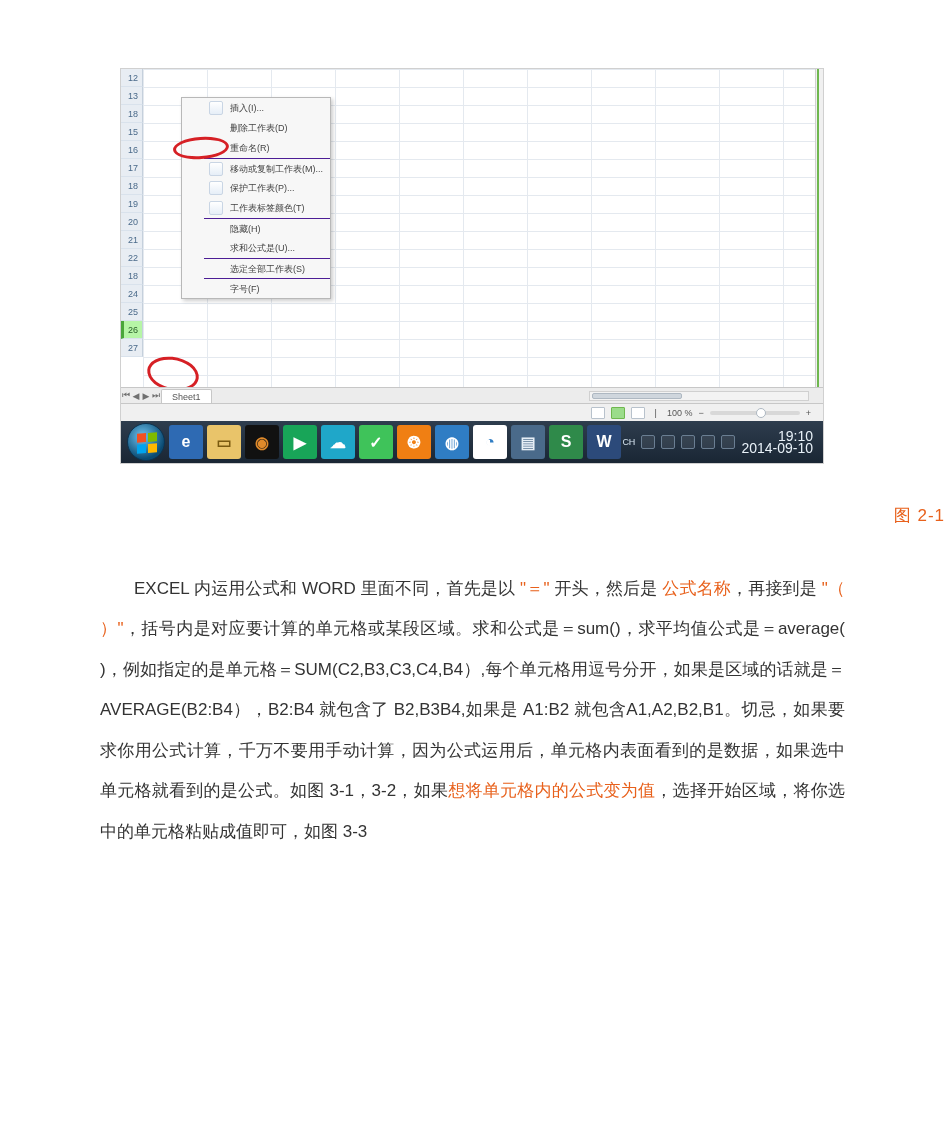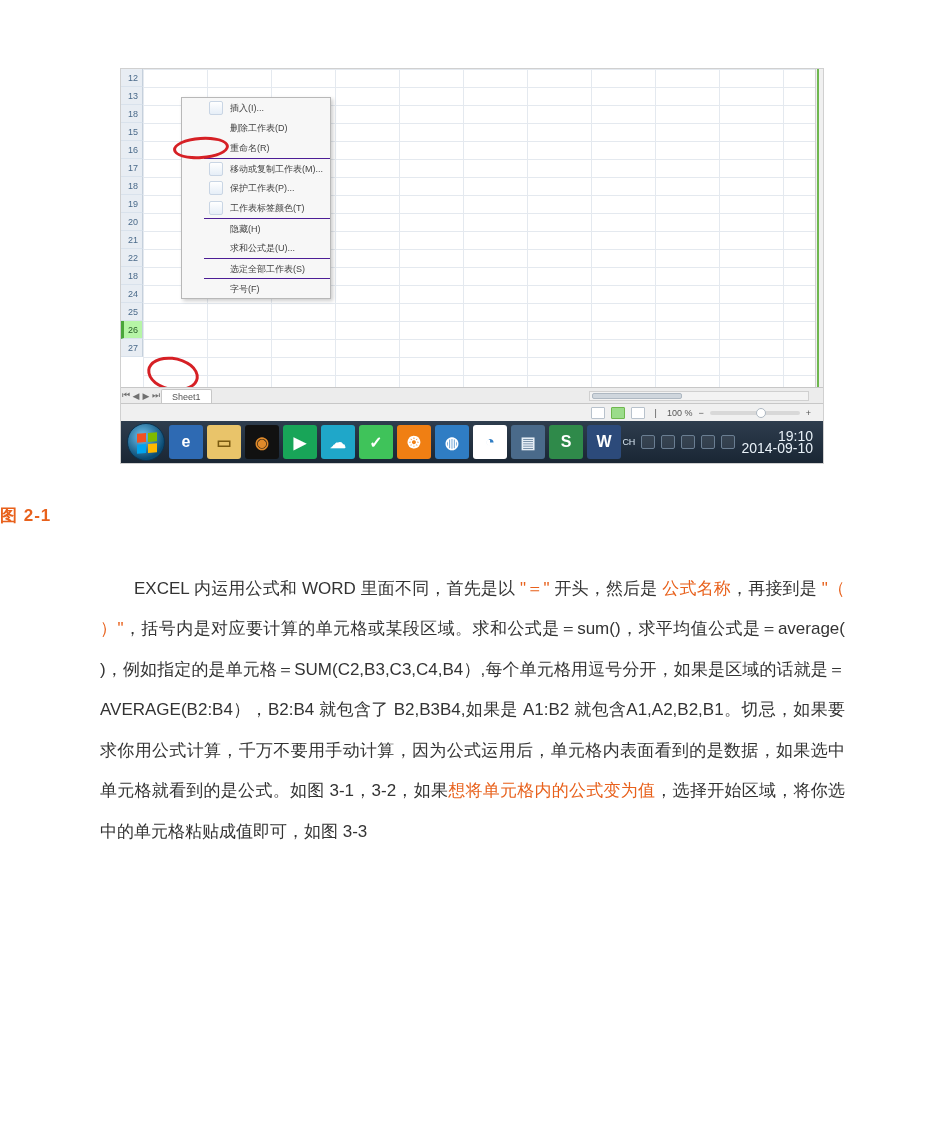--- a/index.html
+++ b/index.html
@@ -198,26 +198,25 @@
   .tbspacer { flex:1; }
   .tray {
     display:flex; align-items:center; gap:6px;
     color:#d6e4f0; font-size:9px;
     padding-right:4px;
   }
   .trayicon { width:14px; height:14px; border:1px solid #6a7e92; background:rgba(255,255,255,.08); border-radius:2px; }
   .clock { text-align:right; line-height:12px; font-size:14px; color:#e8f1f8; }
   
   .caption {
-    text-align: left;
+    text-align: right;
     margin-top: 40px;
     color: #e8611c;
     font-size: 17px;
     letter-spacing: 1px;
-    font-weight: bold;
   }
   .heading {
     margin: 56px 120px 0 148px;
     font-size: 17px;
     font-weight: bold;
     color: #222;
   }
   .bodytext {
     margin: 42px 100px 0 100px;
     font-size: 17px;

